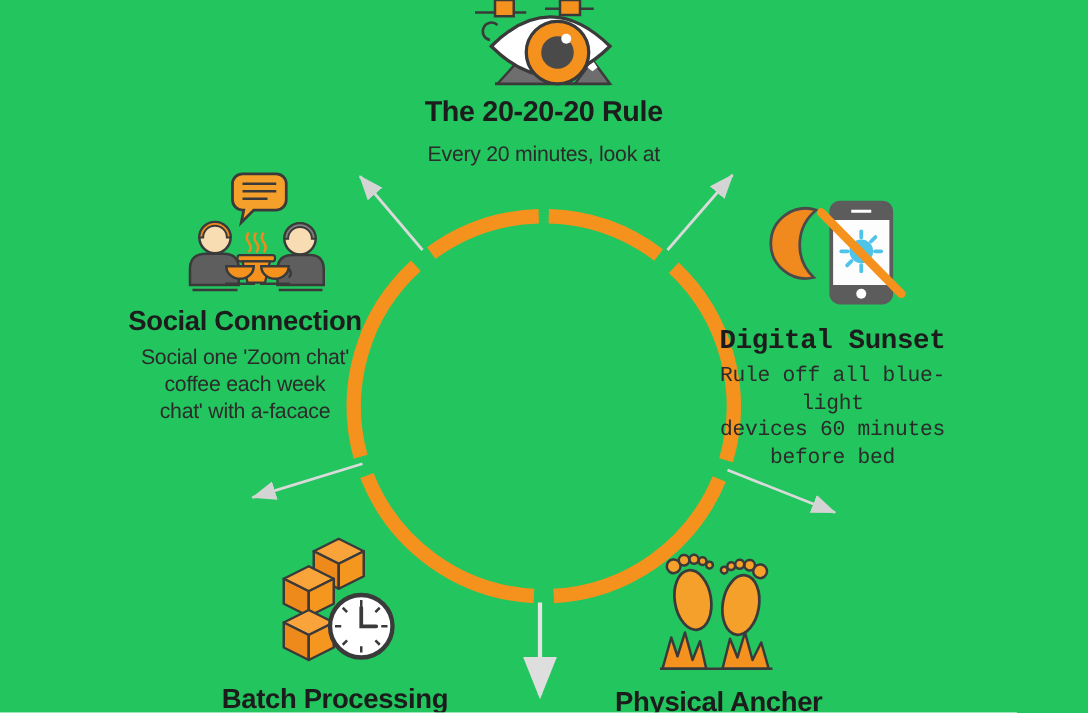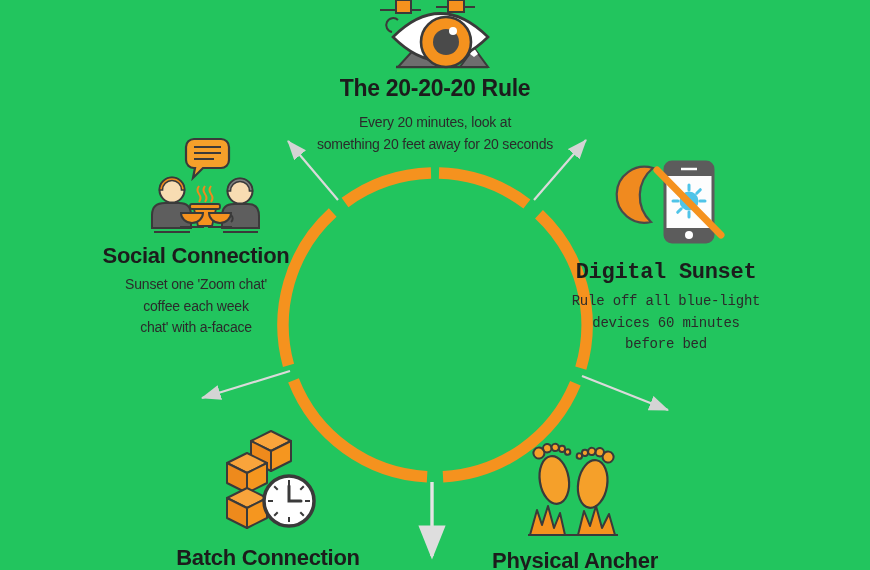--- a/index.html
+++ b/index.html
@@ -10,21 +10,21 @@
   svg{display:block;}
   .layer{position:absolute;left:0;top:0;}
   .node{position:absolute;text-align:center;}
   .node .icon{display:inline-block;}
   .title{
     font-weight:700;color:#1c1c1c;font-size:22px;line-height:24px;
     letter-spacing:-0.3px;
   }
   .title.big{font-size:23px;}
   .desc{
-    color:#2b2b2b;font-size:14px;line-height:21.5px;letter-spacing:-0.2px;
+    color:#2b2b2b;font-size:17px;line-height:21.5px;letter-spacing:-0.2px;
   }
   .mt4{margin-top:4px;} .mt6{margin-top:6px;} .mt7{margin-top:7px;}
   .mt10{margin-top:10px;} .mt12{margin-top:12px;}
 </style>
 </head>
 <body>
 
 <div id="canvas">
 
   <svg class="layer" width="870" height="570" viewBox="0 0 870 570">
@@ -68,21 +68,20 @@
       <path d="M44,51 L48,45 L52,51 L48,54 Z" fill="#ffffff"></path>
       <path d="M100,54 L104,48 L108,54 L104,57 Z" fill="#ffffff"></path>
       <path d="M23,37 Q70,-10 118,37 Q70,84 23,37 Z" fill="#ffffff" stroke="#3a3a3a" stroke-width="2.6"></path>
       <circle cx="76" cy="42" r="25" fill="#F5921E" stroke="#3a3a3a" stroke-width="2.6"></circle>
       <circle cx="76" cy="42" r="13" fill="#4a4a4a"></circle>
       <circle cx="83" cy="31" r="4" fill="#ffffff"></circle>
     </svg>
     <div class="title big">The 20-20-20 Rule</div>
     <div class="desc mt12">
       <div>Every 20 minutes, look at</div>
-      <div>something 20 feet away for 20 seconds</div>
     </div>
   </div>
 
   <div class="node" style="left:58px;top:126px;width:276px;">
     <svg class="icon" width="145" height="110" viewBox="0 0 145 110">
 
       <path d="M70,13 h27 a8,8 0 0 1 8,8 v13 a8,8 0 0 1 -8,8 h-18 l-10,10 l2,-10 h-1 a8,8 0 0 1 -8,-8 v-13 a8,8 0 0 1 8,-8 Z" fill="#F5A02A" stroke="#3a3a3a" stroke-width="2.2"></path>
       <g stroke="#3a3a3a" stroke-width="2">
         <line x1="70" y1="21" x2="97" y2="21"></line>
         <line x1="70" y1="27" x2="97" y2="27"></line>
@@ -109,21 +108,21 @@
       <line x1="56" y1="101" x2="80" y2="101" stroke="#3a3a3a" stroke-width="2"></line>
       <path d="M85,87 a11,10 0 0 0 22,0 Z" fill="#F5921E" stroke="#3a3a3a" stroke-width="2"></path>
       <path d="M107,89 a4.5,4.5 0 0 1 0,7" fill="none" stroke="#3a3a3a" stroke-width="2"></path>
       <line x1="84" y1="101" x2="108" y2="101" stroke="#3a3a3a" stroke-width="2"></line>
 
       <line x1="30" y1="106" x2="66" y2="106" stroke="#3a3a3a" stroke-width="2"></line>
       <line x1="99" y1="106" x2="134" y2="106" stroke="#3a3a3a" stroke-width="2"></line>
     </svg>
     <div class="title mt4">Social Connection</div>
     <div class="desc mt6">
-      <div>Sunset one 'Zoom chat'</div>
+      <div>Social one 'Zoom chat'</div>
       <div>coffee each week</div>
       <div>chat'  with a-facace</div>
     </div>
   </div>
 
   <div class="node" style="left:555px;top:152px;width:222px;font-family:Liberation Mono, monospace;">
     <svg class="icon" width="130" height="98" viewBox="0 0 130 98">
 
       <path d="M52,16 A28,28 0 1 0 50,70 A36,36 0 0 1 52,16 Z" fill="#F08A1F" stroke="#4a4a4a" stroke-width="2.2"></path>
 
@@ -175,21 +174,21 @@
         <line x1="76" y1="93" x2="76" y2="98"></line>
         <line x1="55" y1="77" x2="60" y2="77"></line>
         <line x1="92" y1="77" x2="97" y2="77"></line>
         <line x1="61.2" y1="62.2" x2="64.7" y2="65.7"></line>
         <line x1="87.3" y1="88.3" x2="90.8" y2="91.8"></line>
         <line x1="90.8" y1="62.2" x2="87.3" y2="65.7"></line>
         <line x1="64.7" y1="88.3" x2="61.2" y2="91.8"></line>
       </g>
       <path d="M76,62 L76,77 L88,77" fill="none" stroke="#3a3a3a" stroke-width="3" stroke-linecap="round"></path>
     </svg>
-    <div class="title mt10">Batch Connection</div>
+    <div class="title mt10">Batch Processing</div>
   </div>
 
   <div class="node" style="left:464px;top:438px;width:222px;">
     <svg class="icon" width="110" height="100" viewBox="0 0 110 100">
 
       <g transform="rotate(-9 34 40)">
         <ellipse cx="34" cy="42" rx="14.5" ry="24" fill="#F5A02A" stroke="#3a3a3a" stroke-width="2.2"></ellipse>
         <circle cx="23" cy="13" r="5.5" fill="#F5A02A" stroke="#3a3a3a" stroke-width="2"></circle>
         <circle cx="32" cy="9.5" r="4.2" fill="#F5A02A" stroke="#3a3a3a" stroke-width="2"></circle>
         <circle cx="40" cy="10" r="3.6" fill="#F5A02A" stroke="#3a3a3a" stroke-width="2"></circle>

